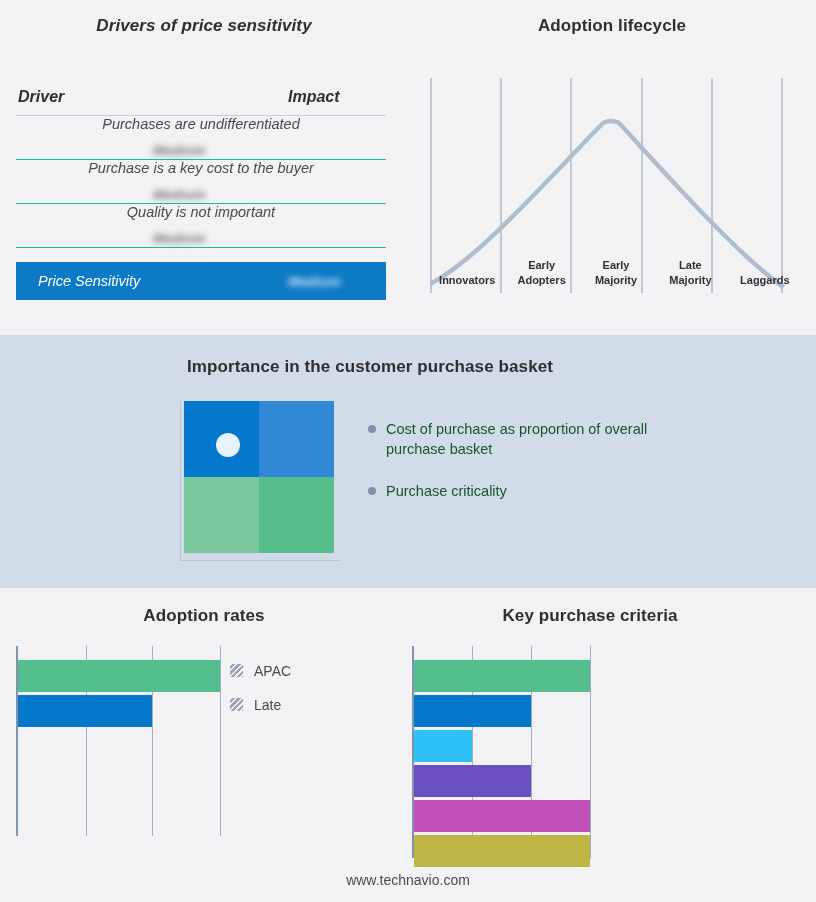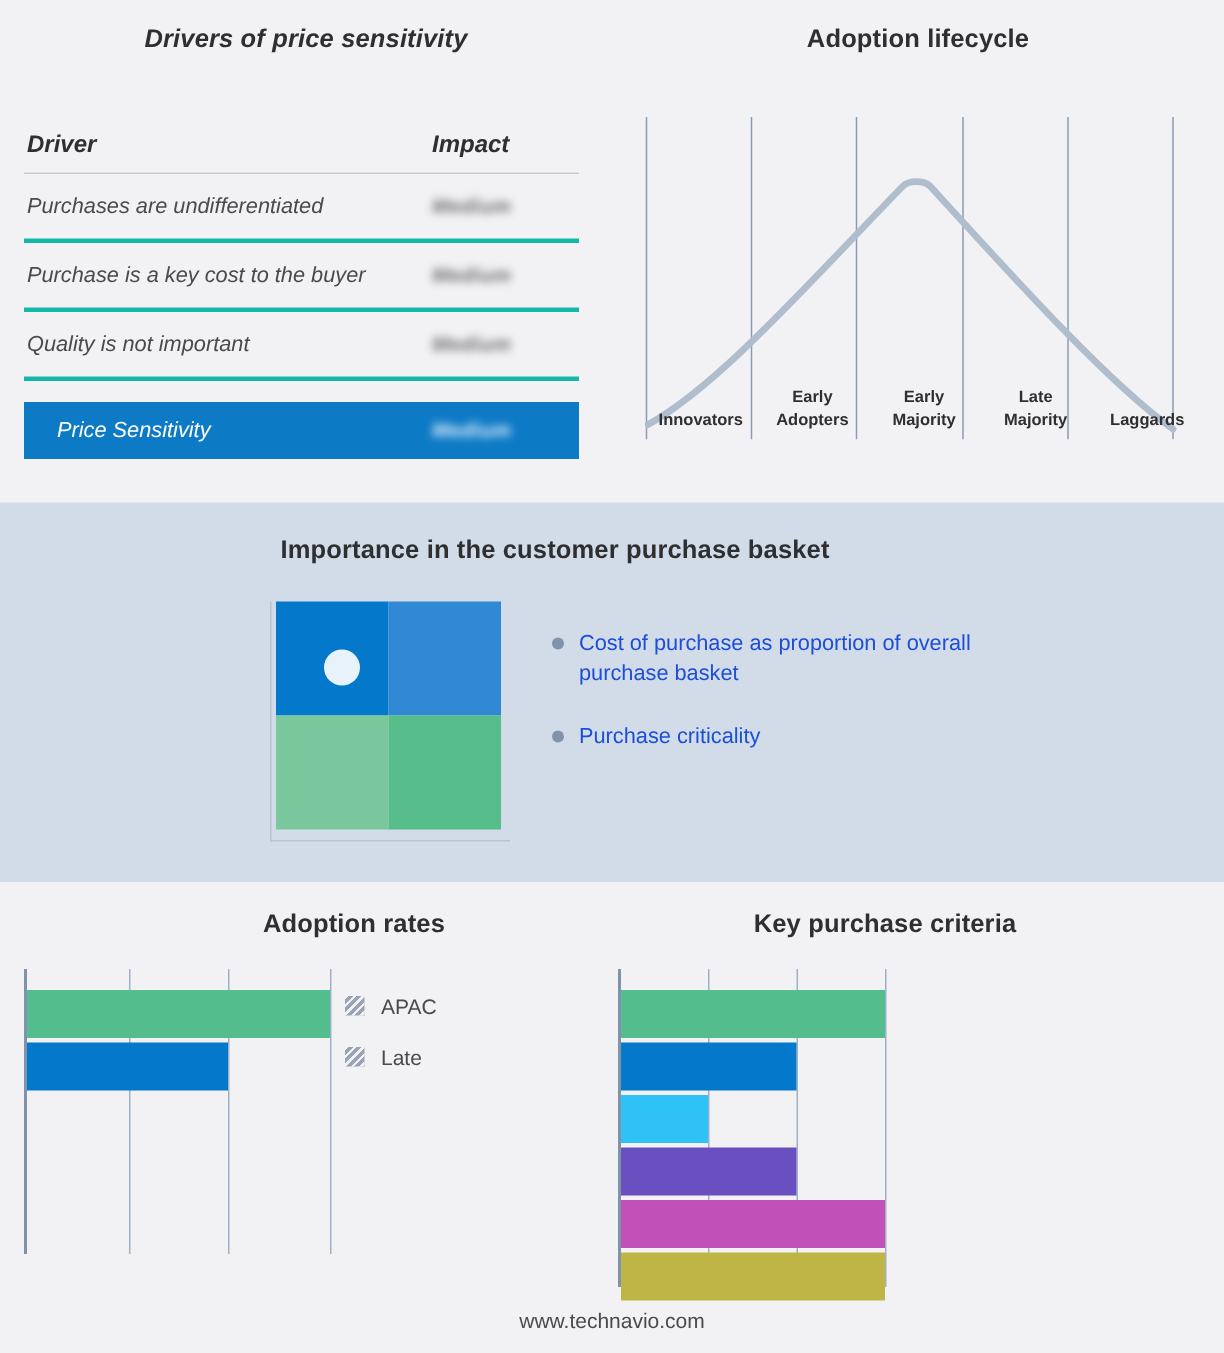--- a/index.html
+++ b/index.html
@@ -29,21 +29,21 @@
   #drivers-table{position:absolute;left:16px;top:88px;width:370px;}
   .dt-head{
     display:flex;align-items:flex-end;
     padding:0 2px 9px 2px;
     border-bottom:1px solid #c9ccd4;
   }
   .dt-head .c1{flex:1;font-size:16px;font-weight:bold;color:#2f2f31;}
   .dt-head .c2{width:96px;font-size:16px;font-weight:bold;color:#2f2f31;text-align:left;}
   .dt-row{
     display:flex;align-items:center;height:43px;
-    padding:0 2px;border-bottom:3px solid #14b8a6;
+    padding:0 2px;border-bottom:1px solid #14b8a6;flex-direction:column;
   }
   .dt-row .c1{flex:1;font-size:14.5px;color:#4a4a4c;}
   .dt-row .c2{width:96px;}
   .redact{
     display:inline-block;
     font-size:13.5px;font-weight:600;
     color:#6e6e70;
     filter:blur(3px);
     -webkit-filter:blur(3px);
     letter-spacing:.3px;
@@ -93,25 +93,25 @@
   }
   #quad-axis-y{position:absolute;left:0;top:0;width:1px;height:160px;background:#b9c3d2;}
   #quad-axis-x{position:absolute;left:0;top:159px;width:160px;height:1px;background:#b9c3d2;}
 
   #importance-legend{position:absolute;left:368px;top:84px;width:330px;}
   .imp-item{display:flex;align-items:flex-start;margin-bottom:22px;}
   .imp-bullet{
     width:8px;height:8px;border-radius:50%;background:#7f93ad;
     margin:6px 10px 0 0;flex:none;
   }
-  .imp-text{font-size:14.5px;color:#1d4ed8;line-height:20px;}
+  .imp-text{font-size:14.5px;color:#14532d;line-height:20px;}
 
   
   #adoption-panel{left:0;top:588px;width:408px;height:314px;}
-  #adoption-title{left:0;top:18px;width:408px;padding-left:32px;}
+  #adoption-title{left:0;top:18px;width:408px;}
   #adoption-chart{position:absolute;left:16px;top:58px;width:206px;height:190px;}
   #criteria-chart{position:absolute;left:12px;top:58px;width:180px;height:212px;}
   .bar-axis{position:absolute;left:0;top:0;width:2px;height:100%;background:#7f93ad;}
   .gridline{position:absolute;top:0;width:1px;height:100%;background:#9fb0c6;}
   .bars{position:absolute;left:2px;top:14px;right:0;}
   .bar-row{height:32px;margin-bottom:3px;position:relative;}
   .bar{height:100%;}
 
   .bar-legend{position:absolute;}
   #adoption-legend{left:230px;top:66px;width:160px;}

